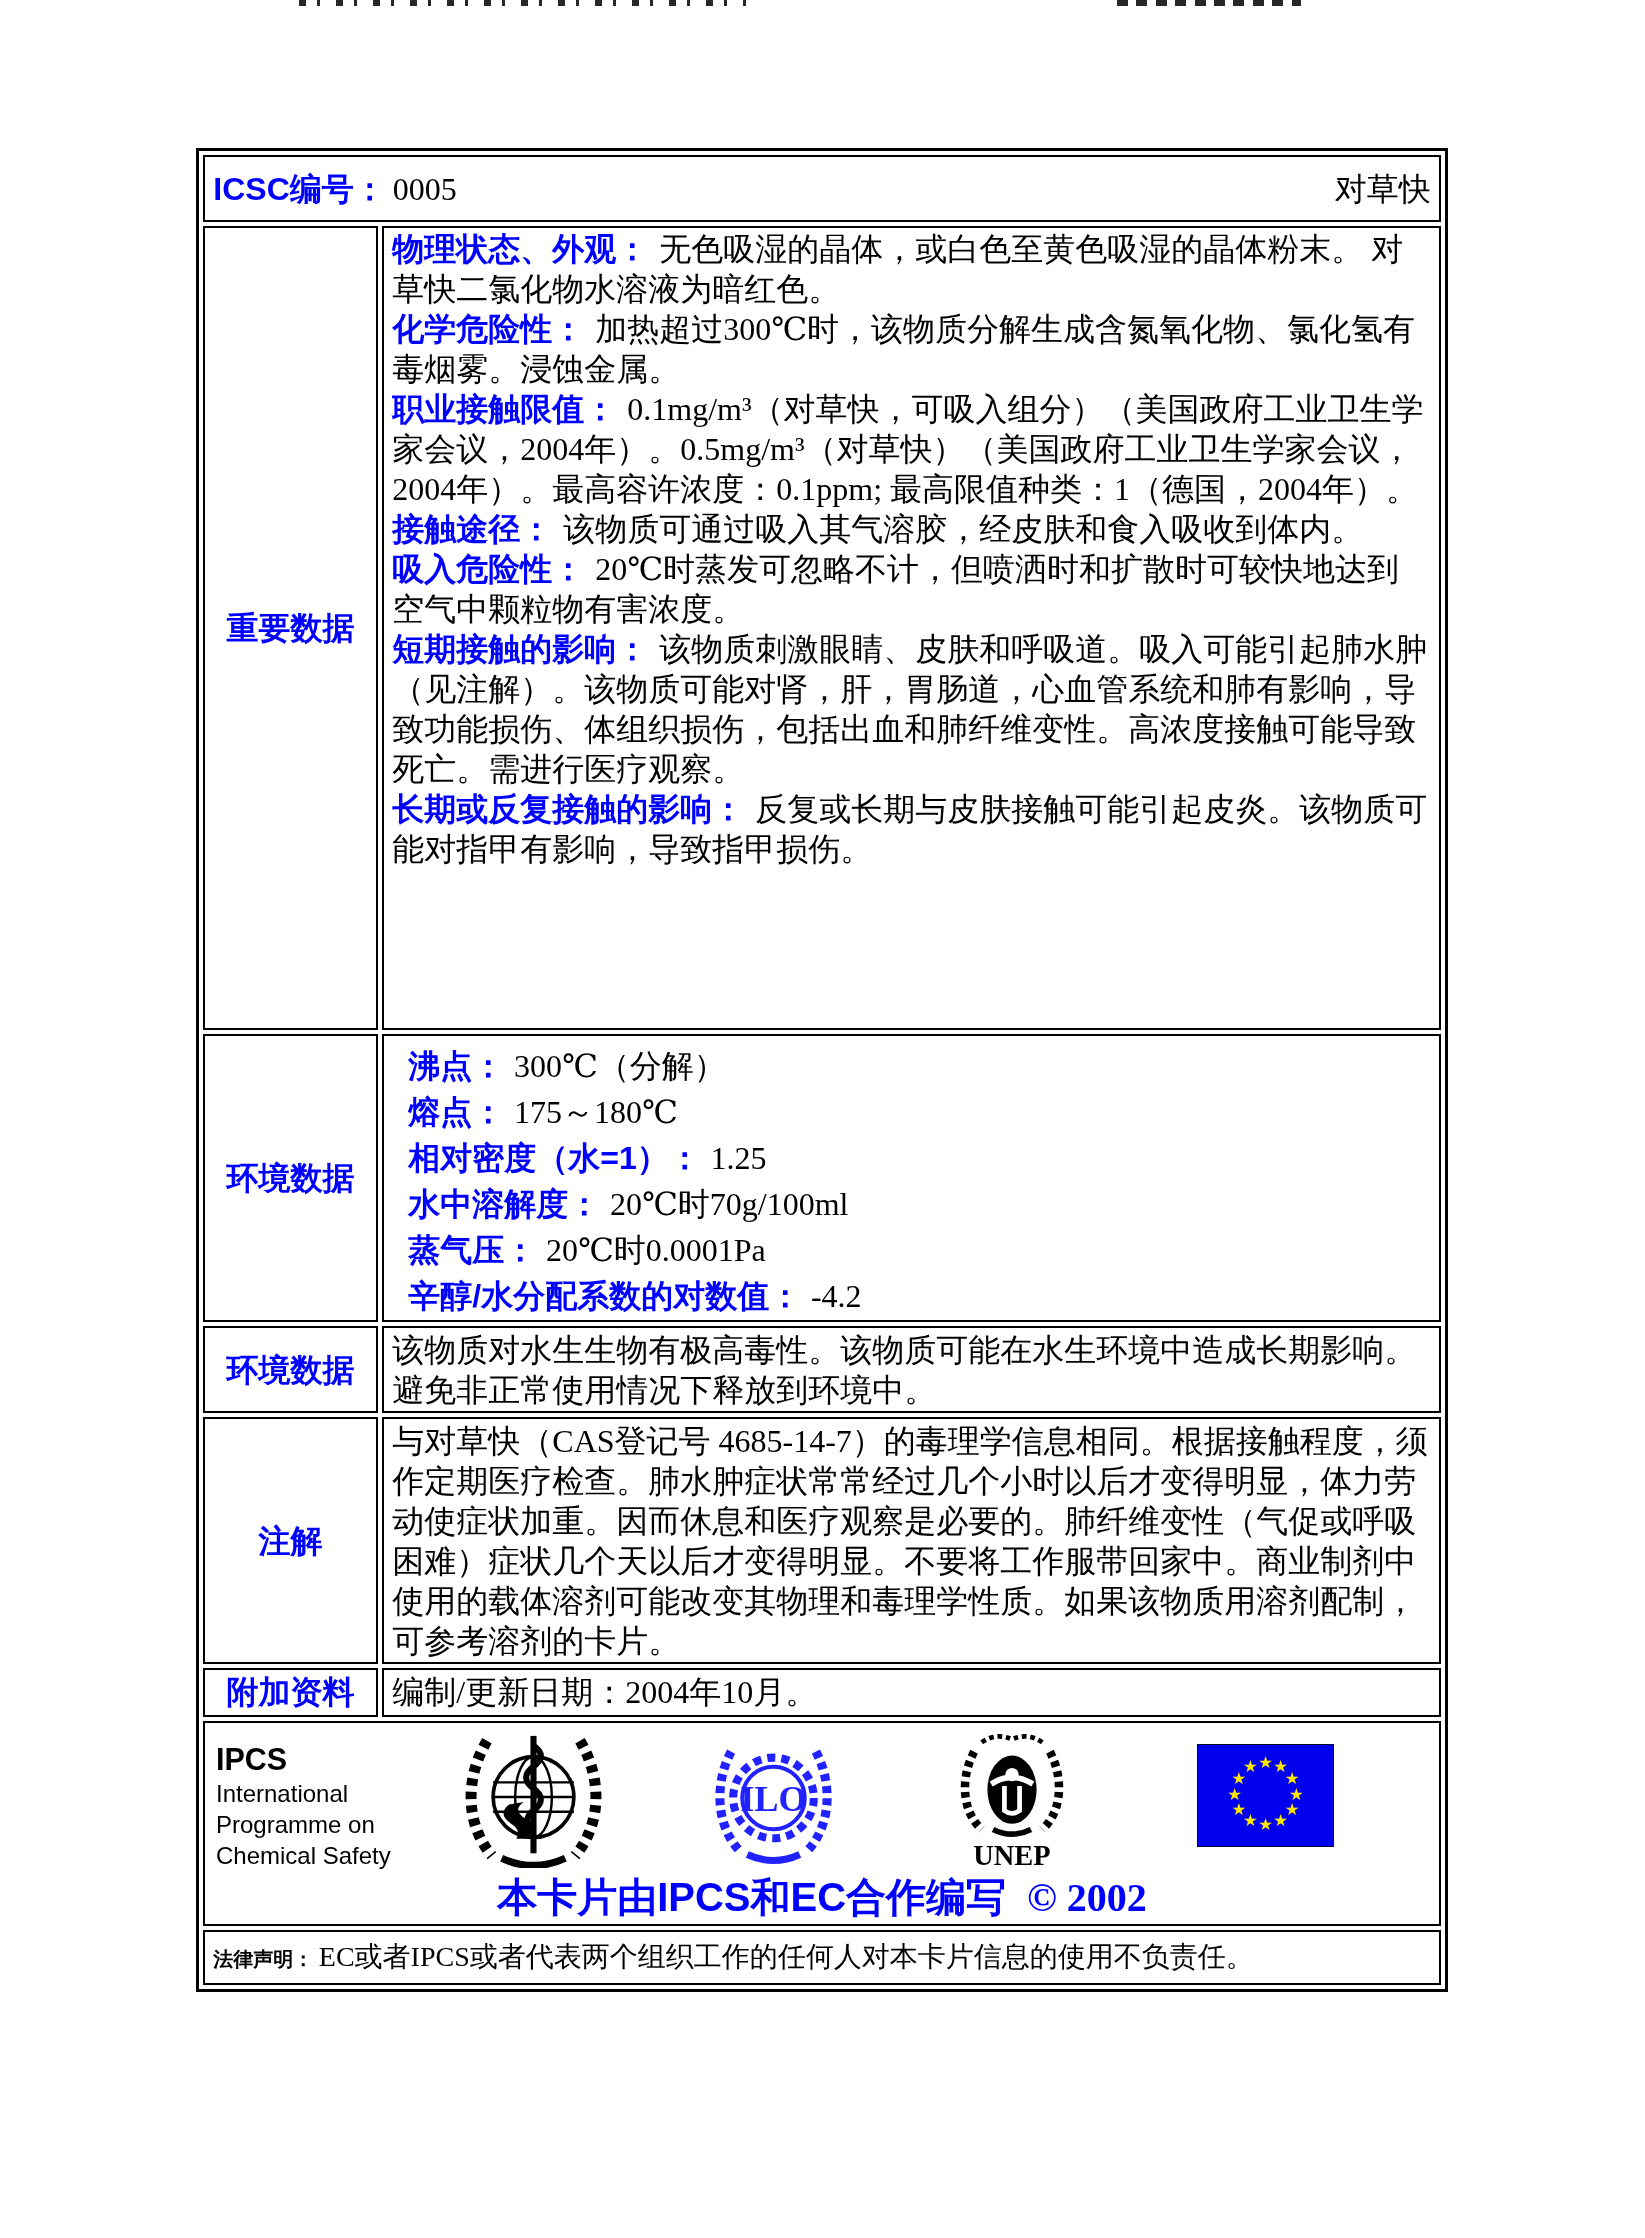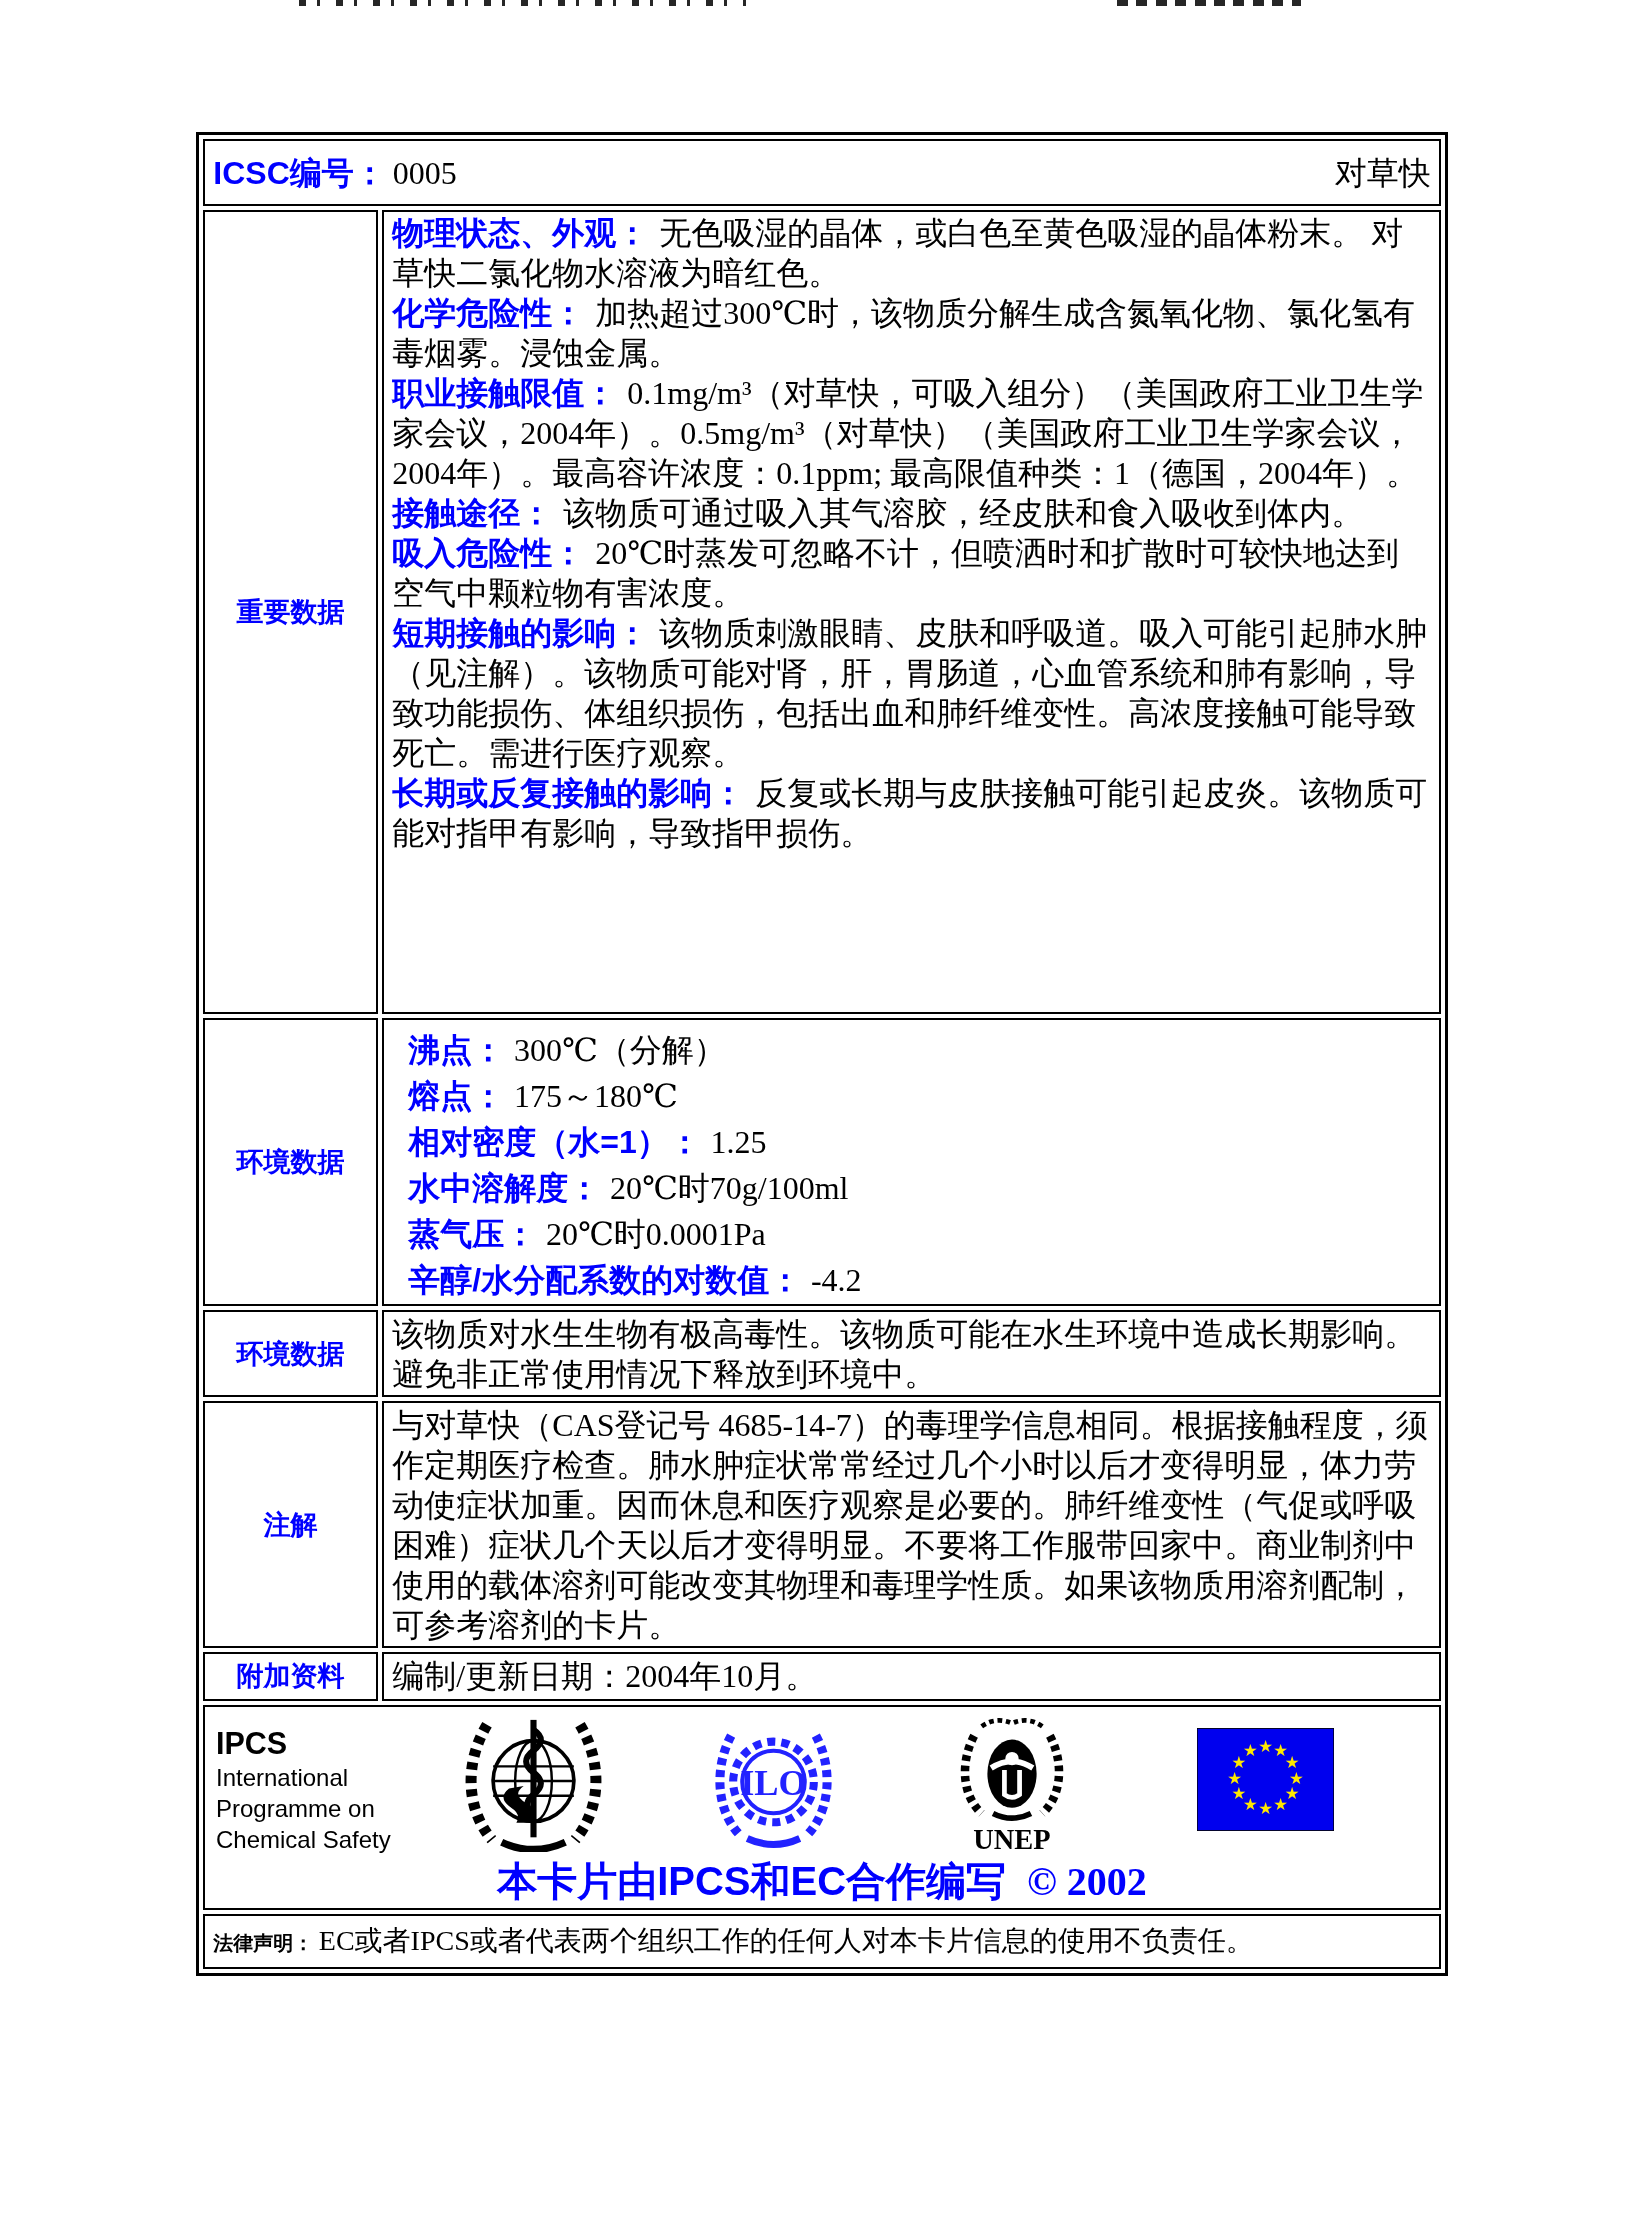--- a/index.html
+++ b/index.html
@@ -33,21 +33,21 @@
     font-family: "Liberation Sans", "DejaVu Sans", sans-serif;
     font-weight: bold;
     font-size: 67px;
     letter-spacing: 12.5px;
     color: #FF0000;
     text-shadow: 1.4px 1.4px 0 #ffb0b0;
   }
 
   table.card {
     position: absolute;
-    left: 196px; top: 132px;
+    left: 196px; top: 148px;
     width: 1252px;
     border-collapse: separate;
     border-spacing: 4.2px;
     border: 3.5px solid #000;
     background: #fff;
   }
   td {
     border: 2.1px solid #000;
     padding: 1.4px 8.3px;
     vertical-align: top;
@@ -65,21 +65,21 @@
 
   .header-cell { height: 67px; vertical-align: middle; }
   .header-inner { display: flex; justify-content: space-between; align-items: center; }
   .hdr-left .blue { margin-right: 7px; }
 
   td.label-cell {
     text-align: center;
     vertical-align: middle;
     font-family: "Liberation Sans", "DejaVu Sans", sans-serif;
     font-weight: bold;
-    font-size: 27px;
+    font-size: 32px;
     color: #0000FF;
     padding: 0 2.8px;
   }
 
   .important-cell { height: 804px; }
   .para { margin: 0; }
   .para .blue { margin-right: 11px; }
 
   .physical-cell { height: 284px; padding-top: 7px; }
   .prop-line { line-height: 46px; margin-left: 16px; }

